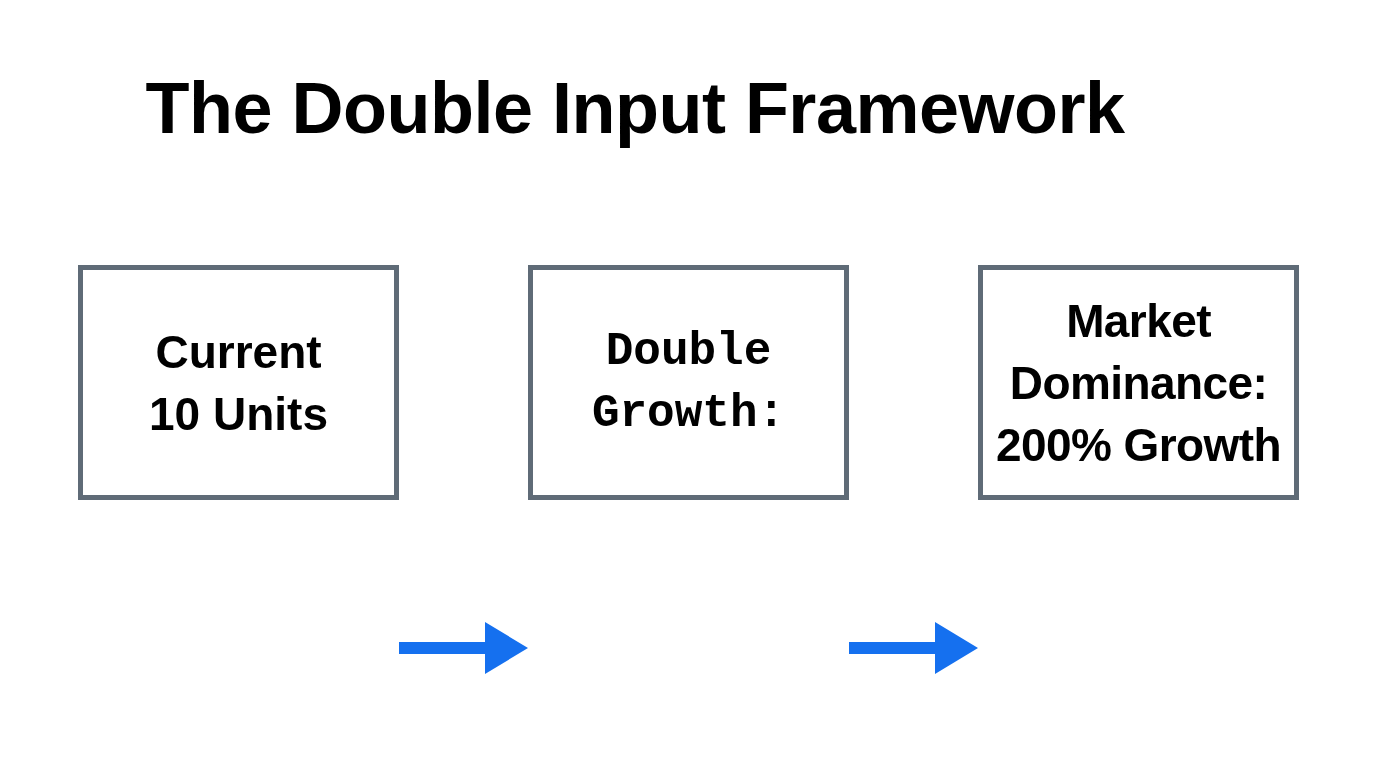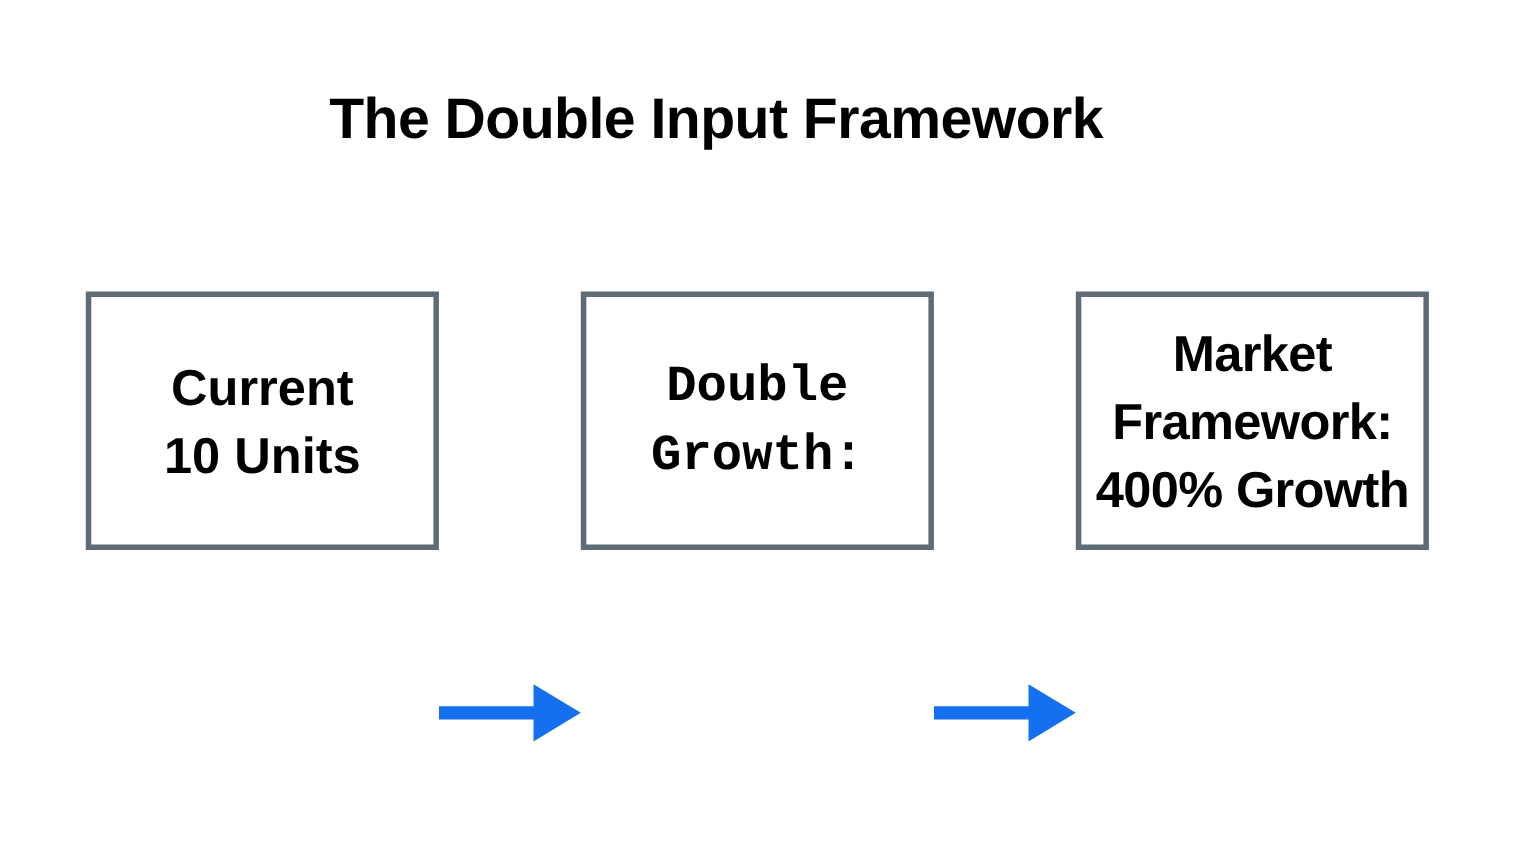--- a/index.html
+++ b/index.html
@@ -14,25 +14,25 @@
     overflow: hidden;
   }
   .slide {
     position: relative;
     width: 1376px;
     height: 768px;
     background: #ffffff;
   }
   .slide-title {
     position: absolute;
-    left: 17px;
+    left: 1px;
     top: 62px;
     width: 1268px;
     text-align: center;
-    font-size: 52px;
+    font-size: 72px;
     font-weight: bold;
     color: #000000;
     letter-spacing: -0.5px;
     line-height: 92px;
     white-space: nowrap;
   }
   .flow {
     position: absolute;
     left: 0;
     top: 265px;
@@ -103,18 +103,18 @@
     </div>
 
     <div class="arrow arrow-2">
       <svg width="129" height="52" viewBox="0 0 129 52" xmlns="http://www.w3.org/2000/svg">
         <polygon points="0,20 86,20 86,0 129,26 86,52 86,32 0,32" fill="#1570ef"></polygon>
       </svg>
     </div>
 
     <div class="node node-3">
       <div class="node-line">Market</div>
-      <div class="node-line">Framework:</div>
-      <div class="node-line">400% Growth</div>
+      <div class="node-line">Dominance:</div>
+      <div class="node-line">200% Growth</div>
     </div>
 
   </div>
 </div>
 
 </body></html>

